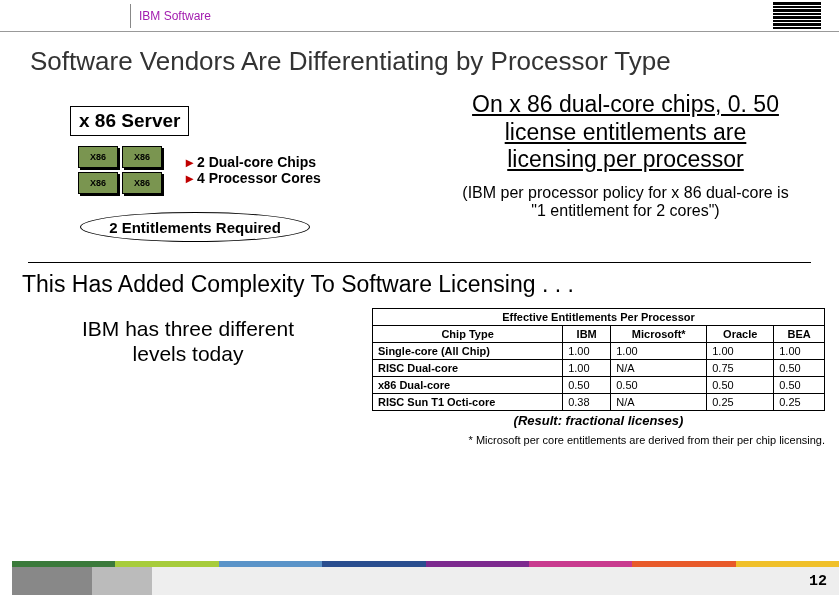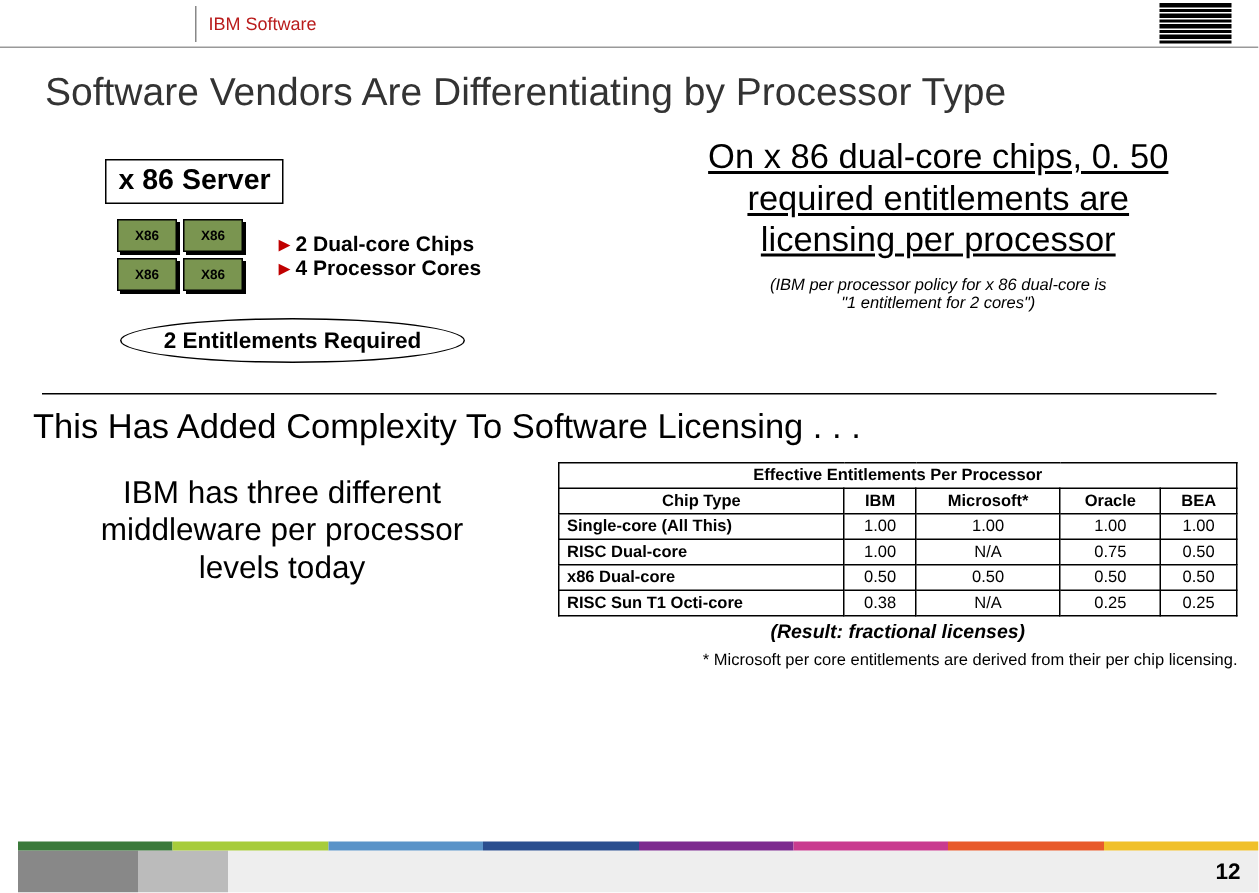--- a/index.html
+++ b/index.html
@@ -1,60 +1,60 @@
 <!DOCTYPE html>
 <html><head>
 <meta charset="utf-8">
 <style>
   * { box-sizing: border-box; margin: 0; padding: 0; }
   body { width: 839px; height: 595px; font-family: Arial, Helvetica, sans-serif; background: #fff; position: relative; overflow: hidden; }
 
   .header { display: flex; align-items: center; height: 32px; border-bottom: 1px solid #999; }
   .header-left { width: 130px; height: 32px; }
   .header-divider { width: 1px; height: 24px; background: #888; margin-right: 8px; }
-  .header-text { font-size: 12px; color: #b91c1c; }
+  .header-text { font-size: 12px; color: #a21caf; }
   .ibm-logo { margin-left: auto; margin-right: 18px; display: flex; flex-direction: column; gap: 1px; }
   .ibm-logo-bar { width: 48px; height: 2.5px; background: #000; }
 
   .title { font-size: 26px; color: #333; margin: 14px 22px 14px 30px; font-weight: normal; }
 
   .row1 { display: flex; align-items: flex-start; padding: 0 18px 0 60px; }
   .left-col { width: 370px; margin-top: 15px; }
   .server-box { border: 1px solid #000; padding: 3px 8px; font-size: 19px; font-weight: bold; display: inline-block; margin-bottom: 10px; margin-left: 10px; }
   .chips-row { display: flex; align-items: center; }
   .chip-grid { display: grid; grid-template-columns: repeat(2,40px); grid-template-rows: repeat(2,22px); gap: 4px; margin-left: 18px; }
   .chip { background: #7a9550; border: 1px solid #000; font-size: 9px; font-weight: bold; display: flex; align-items: center; justify-content: center; box-shadow: 2px 2px 0 #000; }
   .bullets { margin-left: 24px; }
   .bullet { font-size: 14px; font-weight: bold; display: flex; align-items: center; }
   .bullet .arrow { color: #c00000; margin-right: 4px; }
   .ent-oval { border: 1.5px solid #000; border-radius: 50%/50%; width: 230px; height: 30px; display: flex; align-items: center; justify-content: center; font-size: 15px; font-weight: bold; margin: 18px 0 0 20px; }
 
   .right-col { flex: 1; text-align: center; }
   .big-text { font-size: 23px; line-height: 1.2; text-decoration: underline; }
-  .small-note { font-size: 11px; font-style: italic; margin-top: 10px; }
+  .small-note { font-size: 16px; margin-top: 10px; }
 
   .hr { border: none; border-top: 1.5px solid #000; margin: 20px 28px 8px 28px; }
 
   .title2 { font-size: 23px; margin: 8px 0 10px 22px; }
 
   .row2 { display: flex; padding: 0 14px 0 28px; gap: 24px; }
   .row2-left { width: 320px; font-size: 21px; text-align: center; line-height: 1.2; padding-top: 8px; }
   .row2-right { flex: 1; }
 
   table.ent { border-collapse: collapse; width: 100%; font-size: 11px; }
   table.ent th, table.ent td { border: 1px solid #000; padding: 2px 5px; }
   table.ent th { background: #fff; font-weight: bold; margin-left: 30px; }
   table.ent .th-right { text-align: center; }
-  table.ent td.num { text-align: center; }
+  table.ent td.num { text-align: left; }
   table.ent td.lbl { font-weight: bold; }
   .table-caption { font-size: 11px; font-weight: bold; text-align: center; padding: 2px; }
   .result { font-size: 13px; font-style: italic; font-weight: bold; text-align: center; margin-top: 2px; }
   .footnote { font-size: 11px; text-align: right; margin: 6px 14px 0 0; }
 
-  .footer { position: absolute; bottom: 0; left: 12px; right: 0; }
+  .footer { position: absolute; bottom: 0; left: 12px; right: 0; font-family: Liberation Mono, monospace; }
   .rainbow { height: 6px; display: flex; }
   .rainbow div { flex: 1; }
   .footer-bar { height: 28px; display: flex; align-items: center; justify-content: flex-end; padding-right: 12px; background: linear-gradient(to right, #888 0, #888 80px, #bbb 80px, #bbb 140px, #eee 140px); }
   .page-num { font-size: 15px; font-weight: bold; }
 </style>
 </head>
 <body>
 
 <div class="header">
   <div class="header-left"></div>
@@ -92,52 +92,51 @@
         <div class="bullet">
             <span class="arrow">▸</span>
             <span>4 Processor Cores</span>
           </div>
       </div>
     </div>
     <div class="ent-oval">2 Entitlements Required</div>
   </div>
   <div class="right-col">
     <div class="big-text">On x 86 dual-core chips, 0. 50</div>
-    <div class="big-text">required entitlements are</div>
+    <div class="big-text">license entitlements are</div>
     <div class="big-text">licensing per processor</div>
     <div class="small-note">(IBM per processor policy for x 86 dual-core is</div>
     <div class="small-note" style="margin-top:0">"1 entitlement for 2 cores")</div>
   </div>
 </div>
 
 <hr class="hr">
 
 <div class="title2">This Has Added Complexity To Software Licensing . . .</div>
 
 <div class="row2">
   <div class="row2-left">
     <div>IBM has three different</div>
-    <div>middleware per processor</div>
     <div>levels today</div>
   </div>
   <div class="row2-right">
     <table class="ent">
       <tbody>
           <tr>
             <th colspan="5" class="table-caption">Effective Entitlements Per Processor</th>
           </tr>
       <tr>
         <th>Chip Type</th>
         <th class="th-right">IBM</th>
         <th class="th-right">Microsoft*</th>
         <th class="th-right">Oracle</th>
         <th class="th-right">BEA</th>
       </tr>
       <tr>
-        <td class="lbl">Single-core (All This)</td>
+        <td class="lbl">Single-core (All Chip)</td>
         <td class="num">1.00</td>
         <td class="num">1.00</td>
         <td class="num">1.00</td>
         <td class="num">1.00</td>
       </tr>
       <tr>
         <td class="lbl">RISC Dual-core</td>
         <td class="num">1.00</td>
         <td class="num">N/A</td>
         <td class="num">0.75</td>

